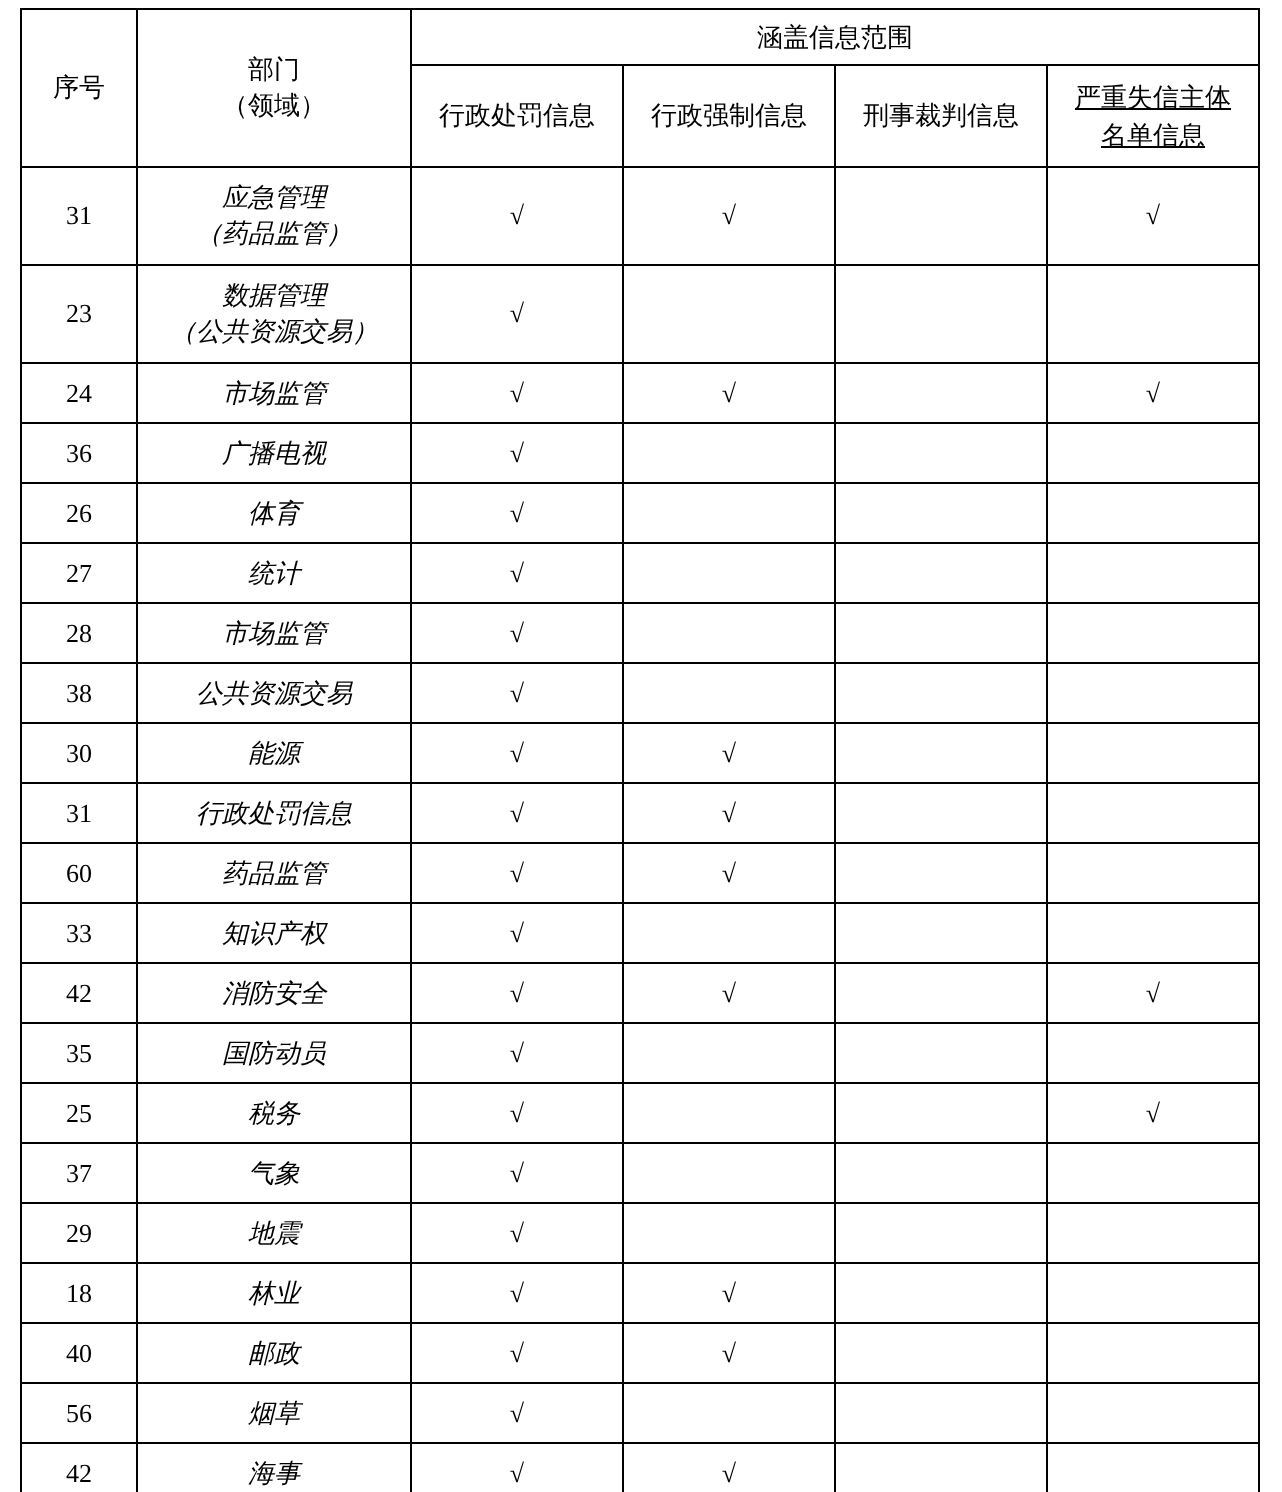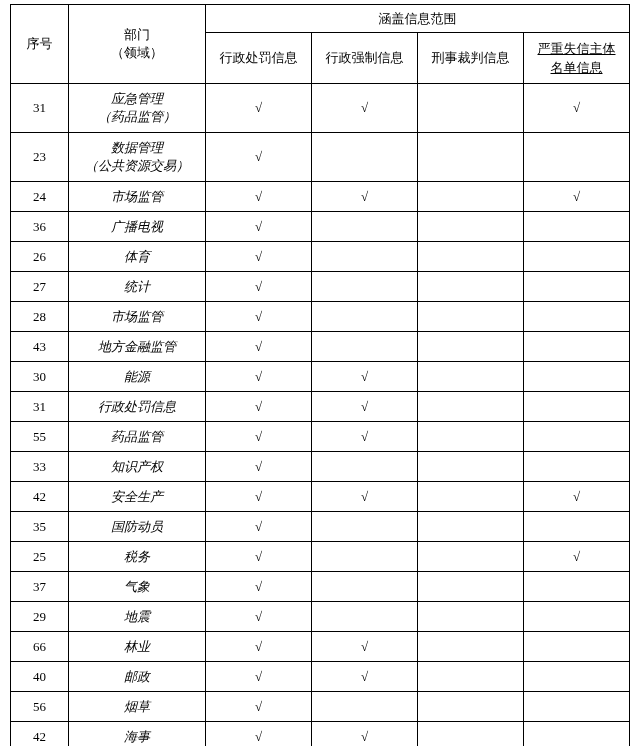--- a/index.html
+++ b/index.html
@@ -161,22 +161,22 @@
         </tr>
         <tr class="row-std">
           <td class="seq-cell">28</td>
           <td class="dept-cell">市场监管</td>
           <td class="mark">√</td>
           <td class="mark"></td>
           <td class="mark"></td>
           <td class="mark"></td>
         </tr>
         <tr class="row-std">
-          <td class="seq-cell">43</td>
-          <td class="dept-cell">地方金融监管</td>
+          <td class="seq-cell">38</td>
+          <td class="dept-cell">公共资源交易</td>
           <td class="mark">√</td>
           <td class="mark"></td>
           <td class="mark"></td>
           <td class="mark"></td>
         </tr>
         <tr class="row-std">
           <td class="seq-cell">30</td>
           <td class="dept-cell">能源</td>
           <td class="mark">√</td>
           <td class="mark">√</td>
@@ -185,38 +185,38 @@
         </tr>
         <tr class="row-std">
           <td class="seq-cell">31</td>
           <td class="dept-cell">行政处罚信息</td>
           <td class="mark">√</td>
           <td class="mark">√</td>
           <td class="mark"></td>
           <td class="mark"></td>
         </tr>
         <tr class="row-std">
-          <td class="seq-cell">55</td>
+          <td class="seq-cell">60</td>
           <td class="dept-cell">药品监管</td>
           <td class="mark">√</td>
           <td class="mark">√</td>
           <td class="mark"></td>
           <td class="mark"></td>
         </tr>
         <tr class="row-std">
           <td class="seq-cell">33</td>
           <td class="dept-cell">知识产权</td>
           <td class="mark">√</td>
           <td class="mark"></td>
           <td class="mark"></td>
           <td class="mark"></td>
         </tr>
         <tr class="row-std">
           <td class="seq-cell">42</td>
-          <td class="dept-cell">安全生产</td>
+          <td class="dept-cell">消防安全</td>
           <td class="mark">√</td>
           <td class="mark">√</td>
           <td class="mark"></td>
           <td class="mark">√</td>
         </tr>
         <tr class="row-std">
           <td class="seq-cell">35</td>
           <td class="dept-cell">国防动员</td>
           <td class="mark">√</td>
           <td class="mark"></td>
@@ -241,21 +241,21 @@
         </tr>
         <tr class="row-std">
           <td class="seq-cell">29</td>
           <td class="dept-cell">地震</td>
           <td class="mark">√</td>
           <td class="mark"></td>
           <td class="mark"></td>
           <td class="mark"></td>
         </tr>
         <tr class="row-std">
-          <td class="seq-cell">66</td>
+          <td class="seq-cell">18</td>
           <td class="dept-cell">林业</td>
           <td class="mark">√</td>
           <td class="mark">√</td>
           <td class="mark"></td>
           <td class="mark"></td>
         </tr>
         <tr class="row-std">
           <td class="seq-cell">40</td>
           <td class="dept-cell">邮政</td>
           <td class="mark">√</td>

